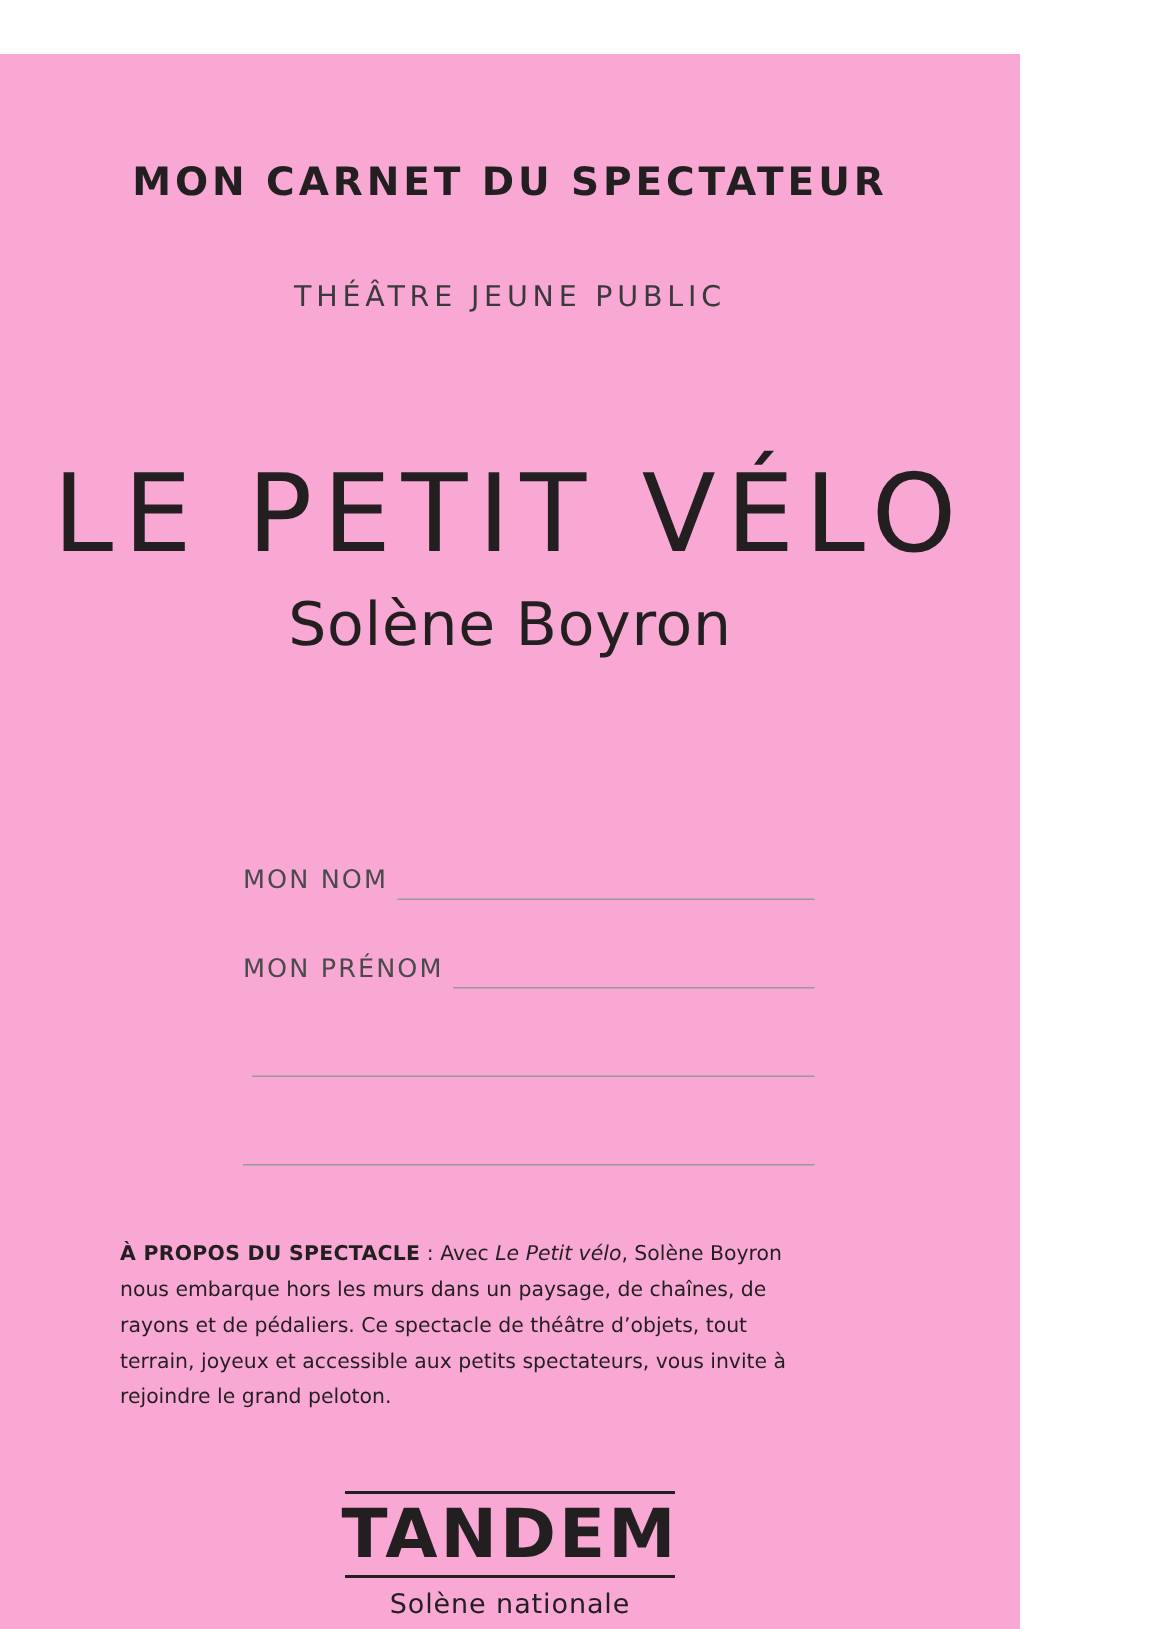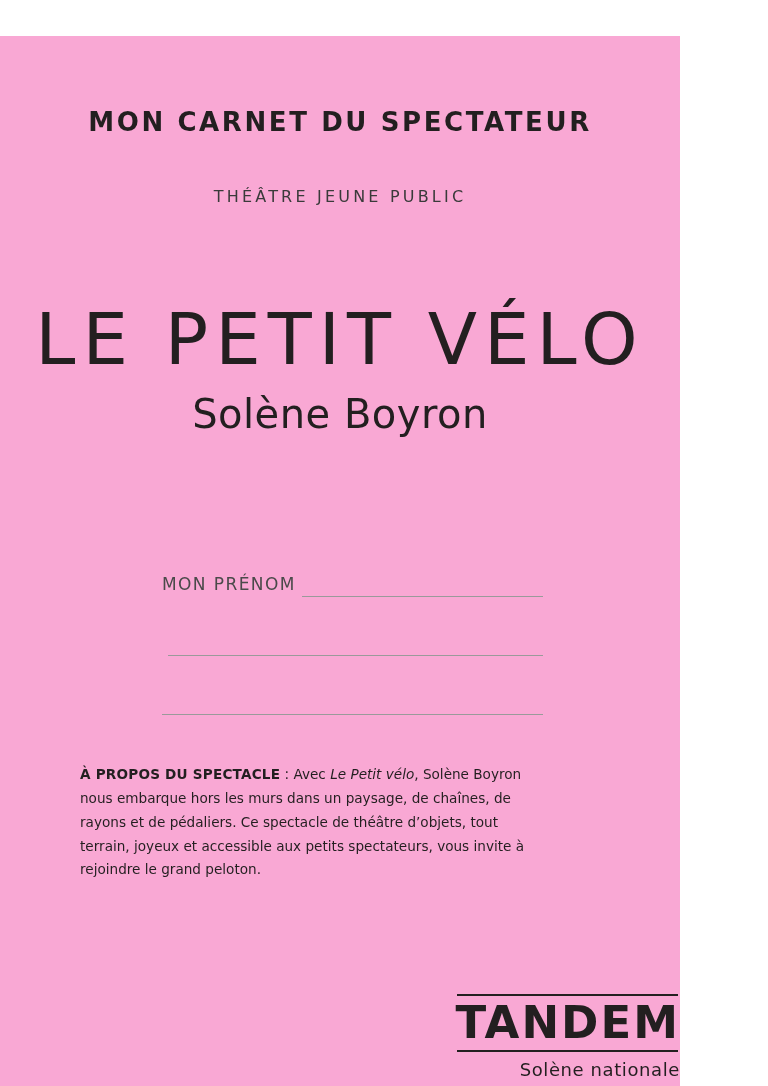--- a/index.html
+++ b/index.html
@@ -36,21 +36,21 @@
     font-size: 26px;
     letter-spacing: 2.6px;
     color: #231f20;
     text-transform: uppercase;
     line-height: 1.1;
   }
   .header-subtitle {
     margin-top: 50px;
     font-family: "DejaVu Sans", sans-serif;
     font-weight: 400;
-    font-size: 16px;
+    font-size: 19px;
     letter-spacing: 3.2px;
     color: #3a3a3a;
     text-transform: uppercase;
   }
 
   
   .show {
     text-align: center;
     margin-top: 96px;
   }
@@ -121,21 +121,21 @@
   .about i {
     font-style: italic;
   }
 
   
   .footer {
     position: absolute;
     left: 0;
     right: 0;
     bottom: 42px;
-    text-align: right;
+    text-align: center;
   }
   .logo-mark {
     display: inline-block;
     position: relative;
     font-family: "DejaVu Sans", sans-serif;
     font-weight: 700;
     font-size: 45px;
     letter-spacing: 2px;
     color: #231f20;
     line-height: 1;
@@ -169,20 +169,24 @@
     <div class="header-subtitle">THÉÂTRE JEUNE PUBLIC</div>
   </div>
 
   <div class="show">
     <div class="show-title">LE PETIT VÉLO</div>
     <div class="show-author">Solène Boyron</div>
   </div>
 
   <div class="form">
 
+    <div class="field-row">
+      <span class="field-label">MON NOM</span>
+      <span class="field-line"></span>
+    </div>
 
     <div class="field-row">
       <span class="field-label">MON PRÉNOM</span>
       <span class="field-line"></span>
     </div>
 
     <div class="field-row">
       <span class="field-line"></span>
     </div>
 

